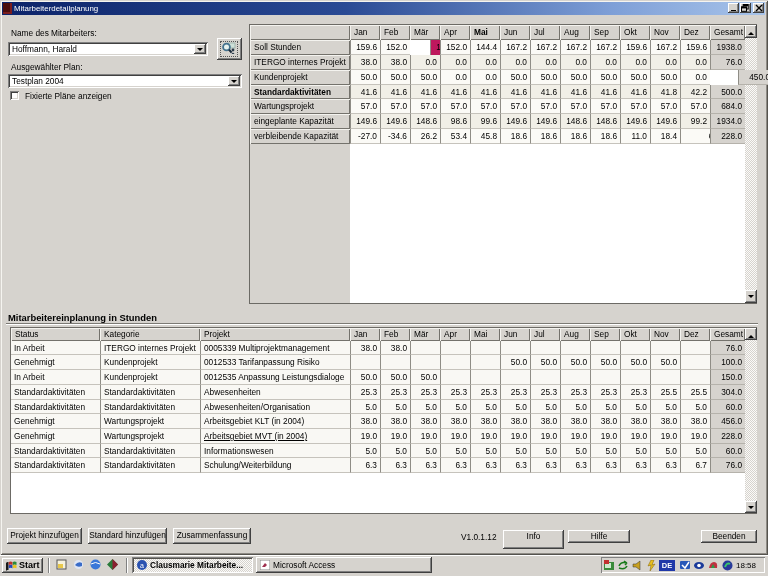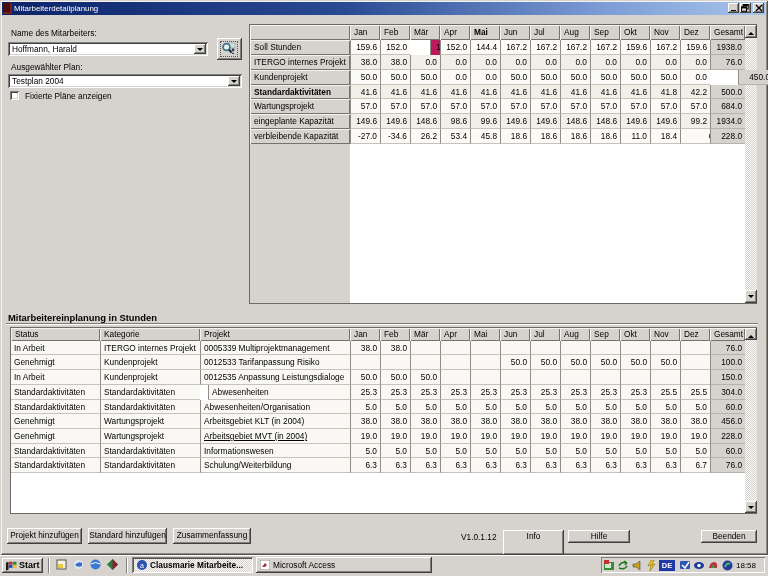--- a/index.html
+++ b/index.html
@@ -237,21 +237,21 @@
 <div class="cell" style="left:500px;top:370px;width:30px;height:15px;background:#f9f8f4;line-height:15px;"></div>
 <div class="cell" style="left:530px;top:370px;width:30px;height:15px;background:#f9f8f4;line-height:15px;"></div>
 <div class="cell" style="left:560px;top:370px;width:30px;height:15px;background:#f9f8f4;line-height:15px;"></div>
 <div class="cell" style="left:590px;top:370px;width:30px;height:15px;background:#f9f8f4;line-height:15px;"></div>
 <div class="cell" style="left:620px;top:370px;width:30px;height:15px;background:#f9f8f4;line-height:15px;"></div>
 <div class="cell" style="left:650px;top:370px;width:30px;height:15px;background:#f9f8f4;line-height:15px;"></div>
 <div class="cell" style="left:680px;top:370px;width:30px;height:15px;background:#f9f8f4;line-height:15px;"></div>
 <div class="gcell" style="left:710px;top:370px;width:35px;height:15px;line-height:15px;">150.0</div>
 <div class="tcell" style="left:11px;top:385px;width:89px;height:15px;background:#f9f8f4;border-left:none;line-height:15px;">Standardaktivitäten</div>
 <div class="tcell" style="left:100px;top:385px;width:100px;height:15px;background:#f9f8f4;line-height:15px;">Standardaktivitäten</div>
-<div class="tcell" style="left:200px;top:385px;width:150px;height:15px;background:#f9f8f4;line-height:15px;margin-left:8px;">Abwesenheiten</div>
+<div class="tcell" style="left:200px;top:385px;width:150px;height:15px;background:#f9f8f4;line-height:15px;">Abwesenheiten</div>
 <div class="cell" style="left:350px;top:385px;width:30px;height:15px;background:#f9f8f4;line-height:15px;">25.3</div>
 <div class="cell" style="left:380px;top:385px;width:30px;height:15px;background:#f9f8f4;line-height:15px;">25.3</div>
 <div class="cell" style="left:410px;top:385px;width:30px;height:15px;background:#f9f8f4;line-height:15px;">25.3</div>
 <div class="cell" style="left:440px;top:385px;width:30px;height:15px;background:#f9f8f4;line-height:15px;">25.3</div>
 <div class="cell" style="left:470px;top:385px;width:30px;height:15px;background:#f9f8f4;line-height:15px;">25.3</div>
 <div class="cell" style="left:500px;top:385px;width:30px;height:15px;background:#f9f8f4;line-height:15px;">25.3</div>
 <div class="cell" style="left:530px;top:385px;width:30px;height:15px;background:#f9f8f4;line-height:15px;">25.3</div>
 <div class="cell" style="left:560px;top:385px;width:30px;height:15px;background:#f9f8f4;line-height:15px;">25.3</div>
 <div class="cell" style="left:590px;top:385px;width:30px;height:15px;background:#f9f8f4;line-height:15px;">25.3</div>
 <div class="cell" style="left:620px;top:385px;width:30px;height:15px;background:#f9f8f4;line-height:15px;">25.3</div>
@@ -335,21 +335,21 @@
 <div class="cell" style="left:560px;top:458px;width:30px;height:15px;background:#f9f8f4;line-height:15px;">6.3</div>
 <div class="cell" style="left:590px;top:458px;width:30px;height:15px;background:#f9f8f4;line-height:15px;">6.3</div>
 <div class="cell" style="left:620px;top:458px;width:30px;height:15px;background:#f9f8f4;line-height:15px;">6.3</div>
 <div class="cell" style="left:650px;top:458px;width:30px;height:15px;background:#f9f8f4;line-height:15px;">6.3</div>
 <div class="cell" style="left:680px;top:458px;width:30px;height:15px;background:#f9f8f4;line-height:15px;">6.7</div>
 <div class="gcell" style="left:710px;top:458px;width:35px;height:15px;line-height:15px;">76.0</div>
 <div class="btn" style="left:7px;top:528px;width:75px;height:16px;line-height:15px">Projekt hinzufügen</div>
 <div class="btn" style="left:88px;top:528px;width:79px;height:16px;line-height:15px">Standard hinzufügen</div>
 <div class="btn" style="left:173px;top:528px;width:78px;height:16px;line-height:15px">Zusammenfassung</div>
 <div style="left:461px;top:532px;width:60px;height:10px">V1.0.1.12</div>
-<div class="btn" style="left:503px;top:530px;width:61px;height:25px;line-height:12px">Info</div>
+<div class="btn" style="left:503px;top:530px;width:61px;height:19px;line-height:12px">Info</div>
 <div class="btn" style="left:568px;top:530px;width:62px;height:13px;line-height:12px">Hilfe</div>
 <div class="btn" style="left:701px;top:530px;width:56px;height:13px;line-height:12px">Beenden</div>
 <div style="left:0;top:555px;width:768px;height:21px;background:#d6d3ce;border-top:1px solid #fff"></div>
 <div class="btn" style="left:2px;top:558px;width:41px;height:15px"></div>
 <svg style="left:5px;top:559px" width="13" height="13" viewBox="0 0 13 13">
     <path d="M1 4 Q2 2.5 3.5 3 L3.5 11 Q2 10.5 1 12 Z" fill="#1a1a1a"></path>
     <path d="M3.8 3 Q5.5 2 7.5 3 L7.5 6 Q5.5 5 3.8 6 Z" fill="#c03028"></path>
     <path d="M7.8 3 Q9.5 2 11.5 3 L11.5 6 Q9.5 5 7.8 6 Z" fill="#2a8a3a"></path>
     <path d="M3.8 6.3 Q5.5 5.3 7.5 6.3 L7.5 9.3 Q5.5 8.3 3.8 9.3 Z" fill="#2848b8"></path>
     <path d="M7.8 6.3 Q9.5 5.3 11.5 6.3 L11.5 9.3 Q9.5 8.3 7.8 9.3 Z" fill="#e8c020"></path>

